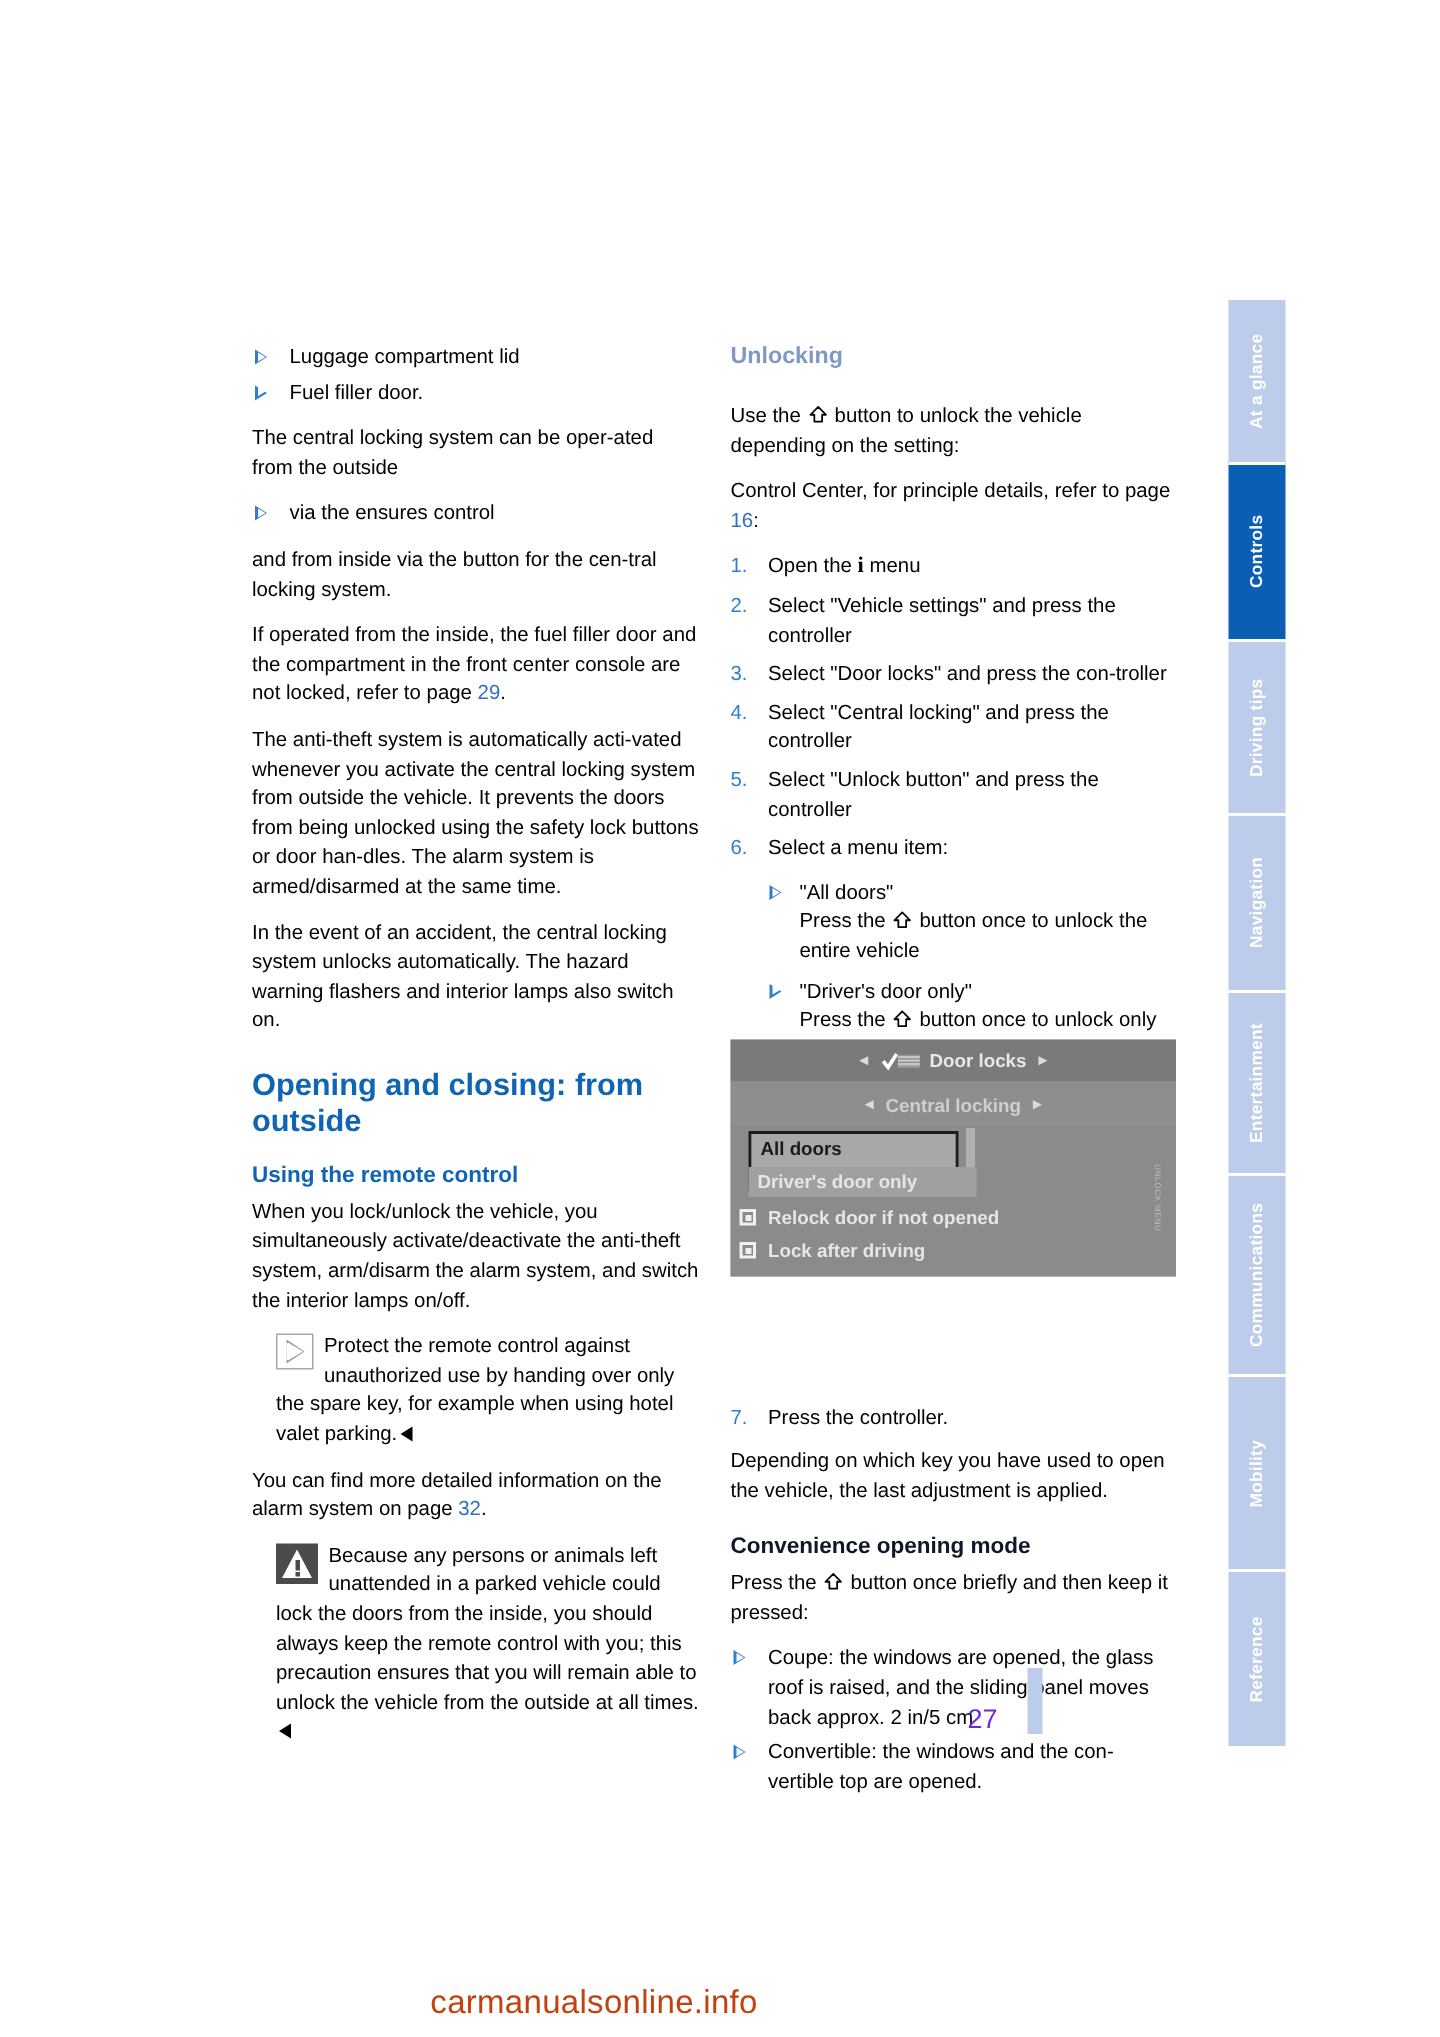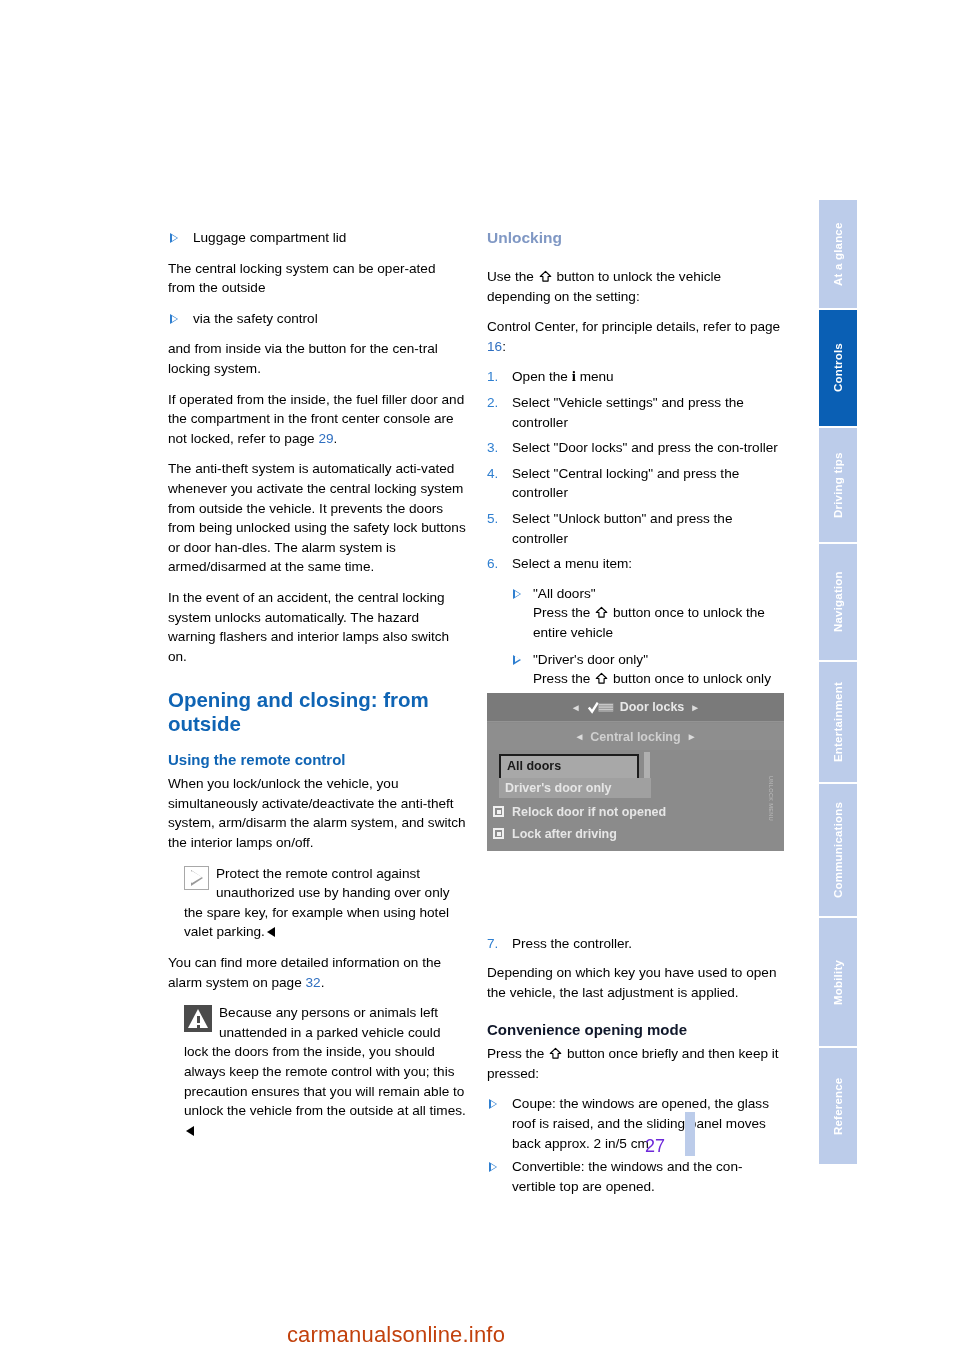--- a/index.html
+++ b/index.html
@@ -374,28 +374,32 @@
 
 <div class="page">
 
   <div class="col col-left">
 
     <ul class="blist">
       <li>
         <span class="tri"></span>
         <span>Luggage compartment lid</span>
       </li>
+      <li>
+        <span class="tri"></span>
+        <span>Fuel filler door.</span>
+      </li>
     </ul>
 
     <p>The central locking system can be oper-ated from the outside</p>
 
     <ul class="blist">
       <li>
         <span class="tri"></span>
-        <span>via the safety control</span>
+        <span>via the ensures control</span>
       </li>
     </ul>
 
     <p>and from inside via the button for the cen-tral locking system.</p>
 
     <p><span>If operated from the inside, the fuel filler door and the compartment in the front center console are not locked, refer to page </span><span class="pref">29</span><span>.</span></p>
 
     <p>The anti-theft system is automatically acti-vated whenever you activate the central locking system from outside the vehicle. It prevents the doors from being unlocked using the safety lock buttons or door han-dles. The alarm system is armed/disarmed at the same time.</p>
 
     <p>In the event of an accident, the central locking system unlocks automatically. The hazard warning flashers and interior lamps also switch on.</p>

